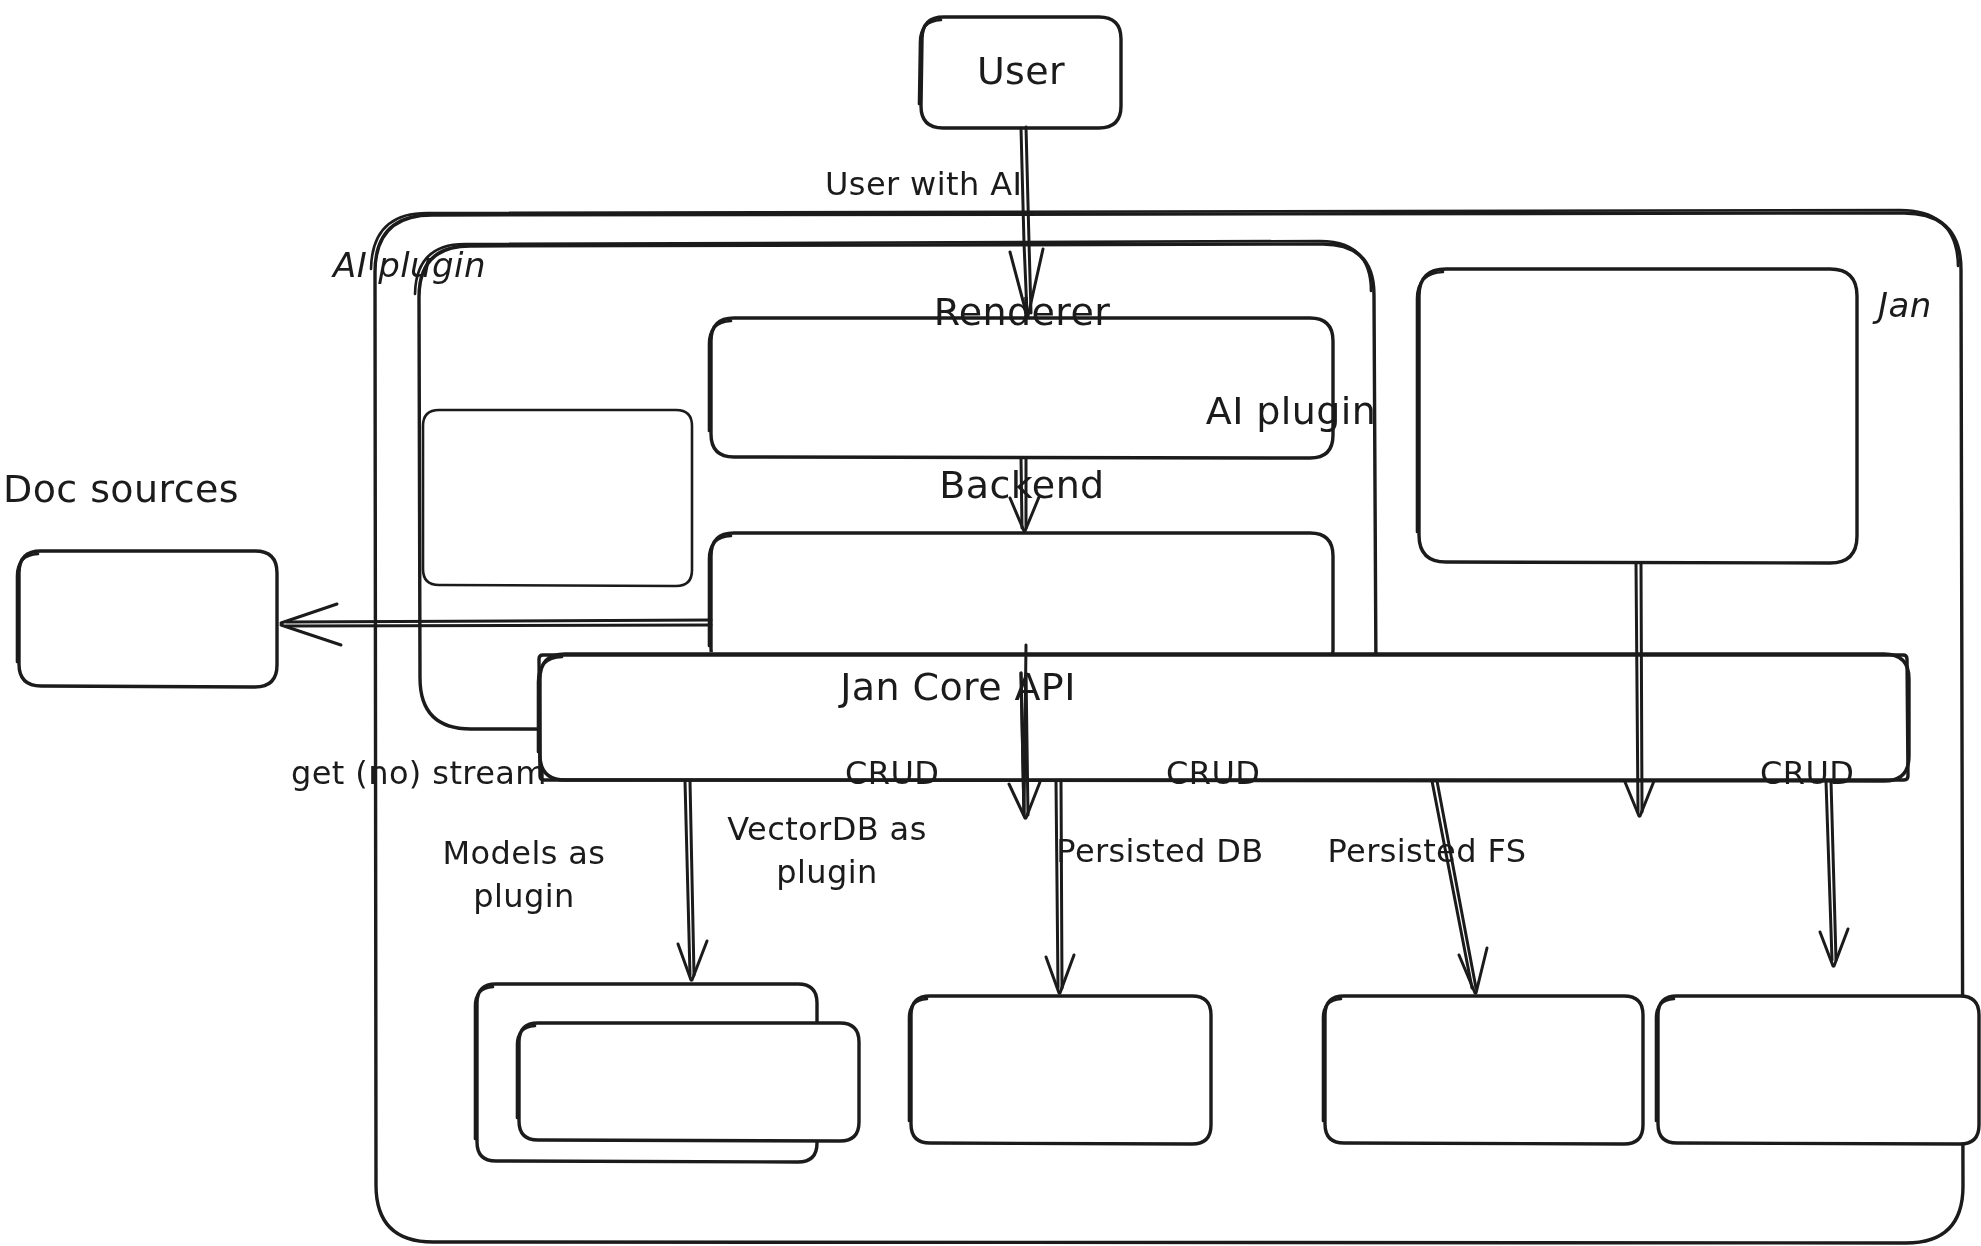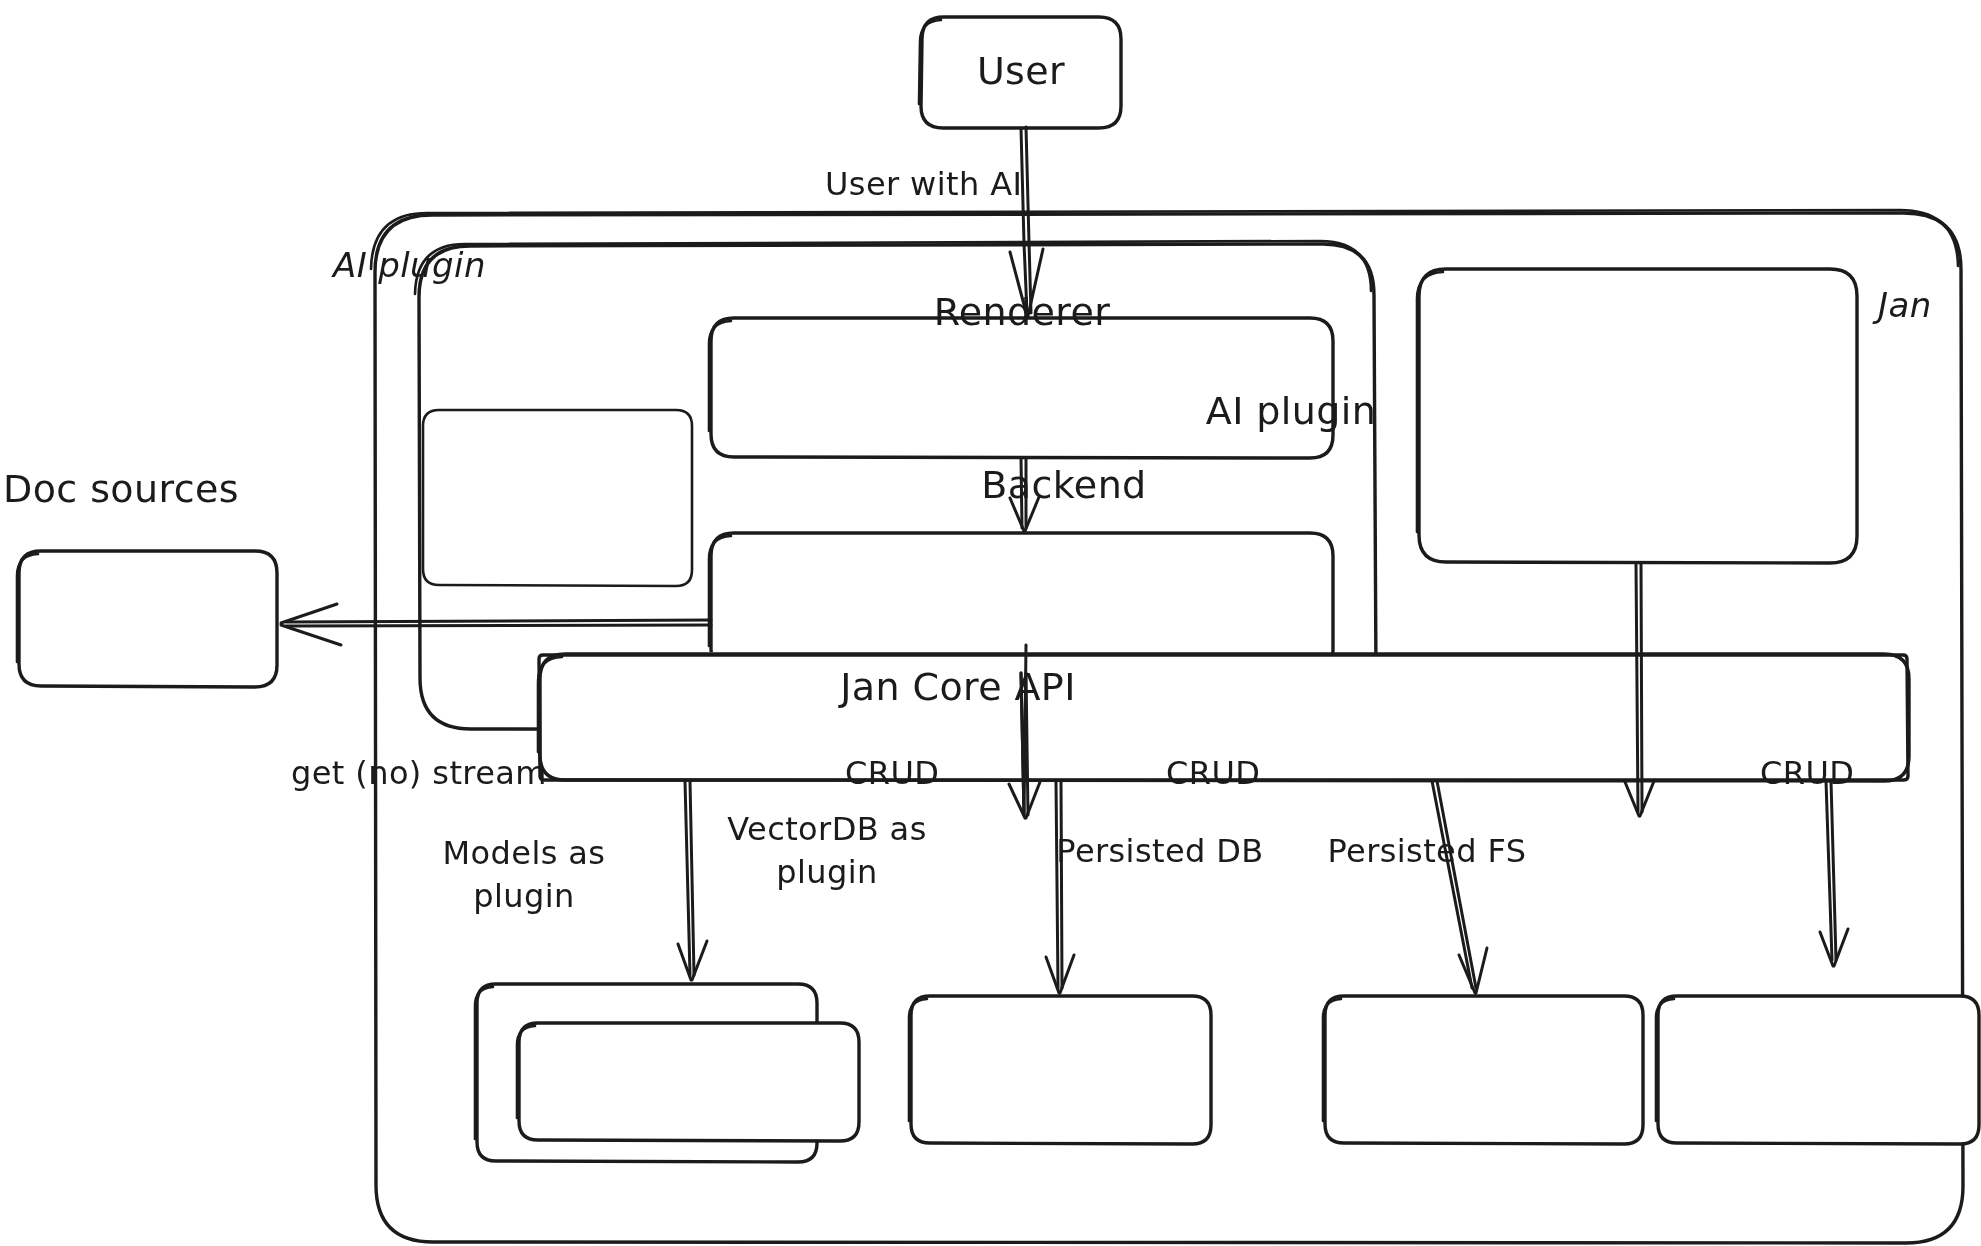--- a/index.html
+++ b/index.html
@@ -226,21 +226,21 @@
   <div class="lbl center node-label" style="left: 1021px; top: 72px; position: absolute;">User</div>
 
   <div class="lbl left edge-label" style="left:825px; top:166px;">User with AI</div>
 
   <div class="lbl left container-label" style="left:333px; top:246px;">AI plugin</div>
 
   <div class="lbl left container-label" style="left:1878px; top:243px;margin-top:43px;">Jan</div>
 
   <div class="lbl center node-label" style="left: 1022px; top: 313px; position: absolute;">Renderer</div>
 
-  <div class="lbl center node-label" style="left: 1022px; top: 486px; position: absolute; margin-left: 42px;">Backend</div>
+  <div class="lbl center node-label" style="left: 1022px; top: 486px; position: absolute;">Backend</div>
 
 
   <div class="lbl center node-label" style="left: 121px; top: 490px; position: absolute;">Doc sources</div>
 
   <div class="lbl center node-label" style="left: 1291px; top: 412px; position: absolute;">AI plugin</div>
 
   <div class="lbl center node-label" style="left: 958px; top: 688px; position: absolute;">Jan Core API</div>
 
   <div class="lbl left edge-label" style="left:291px; top:755px;">get (no) stream</div>
 

